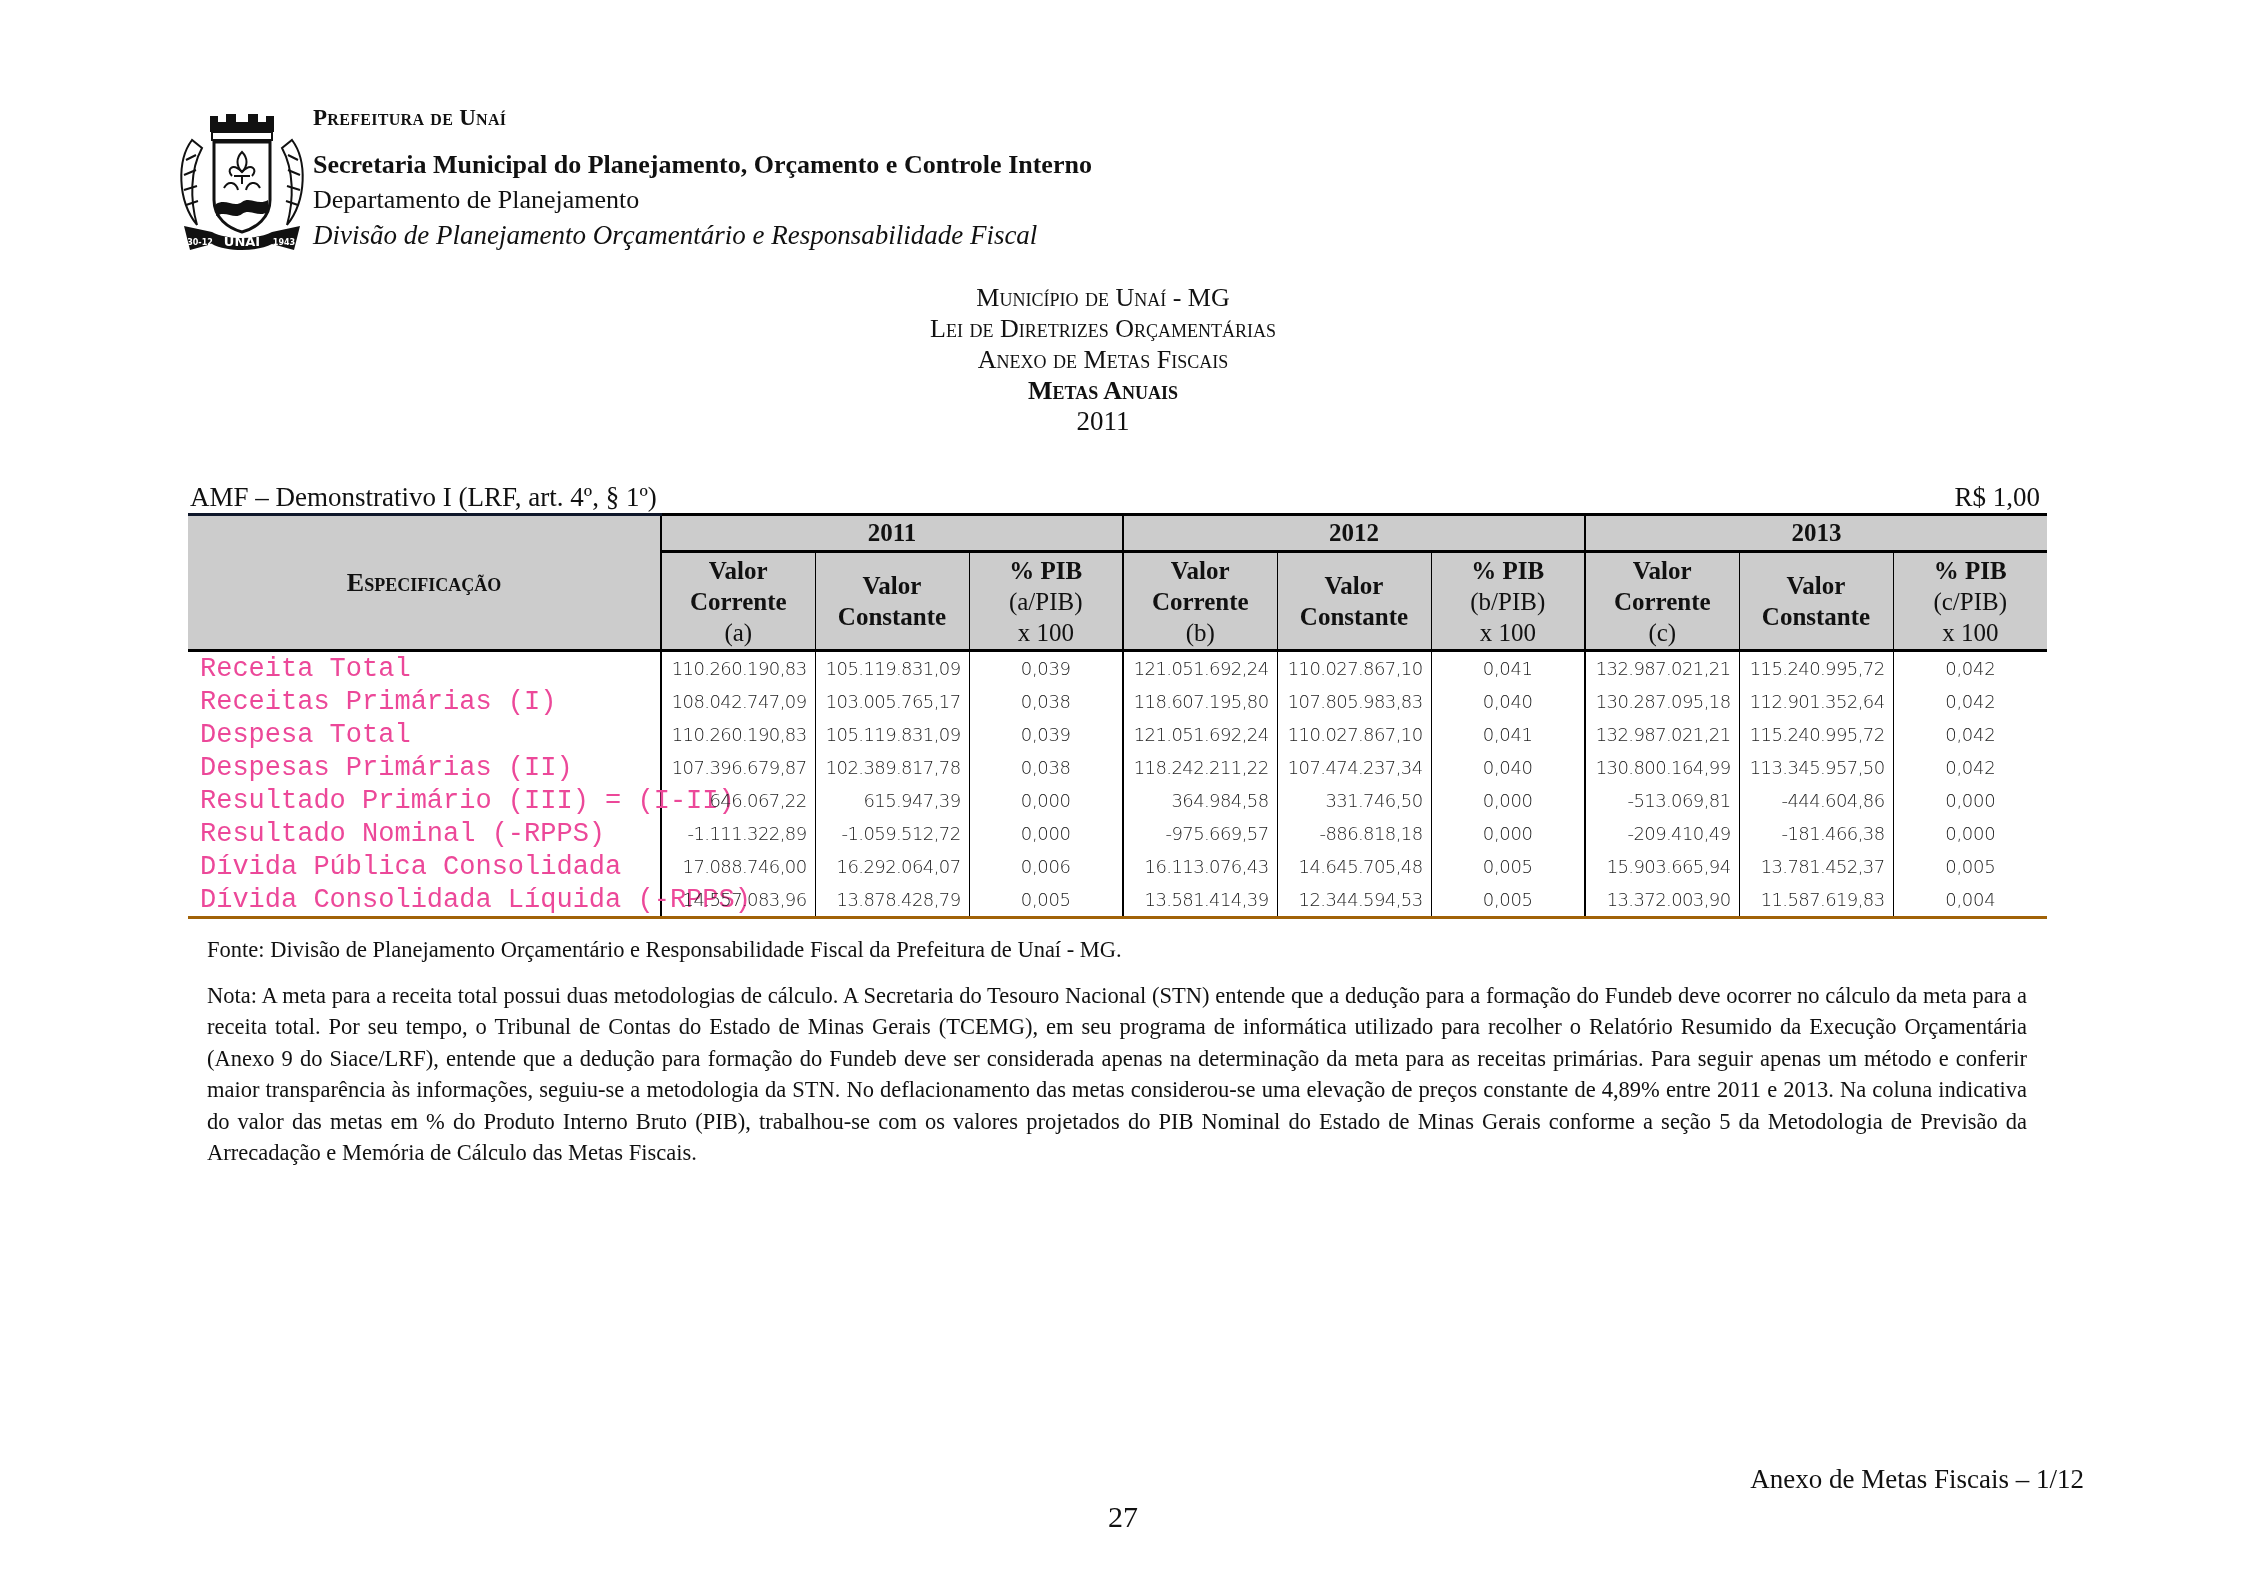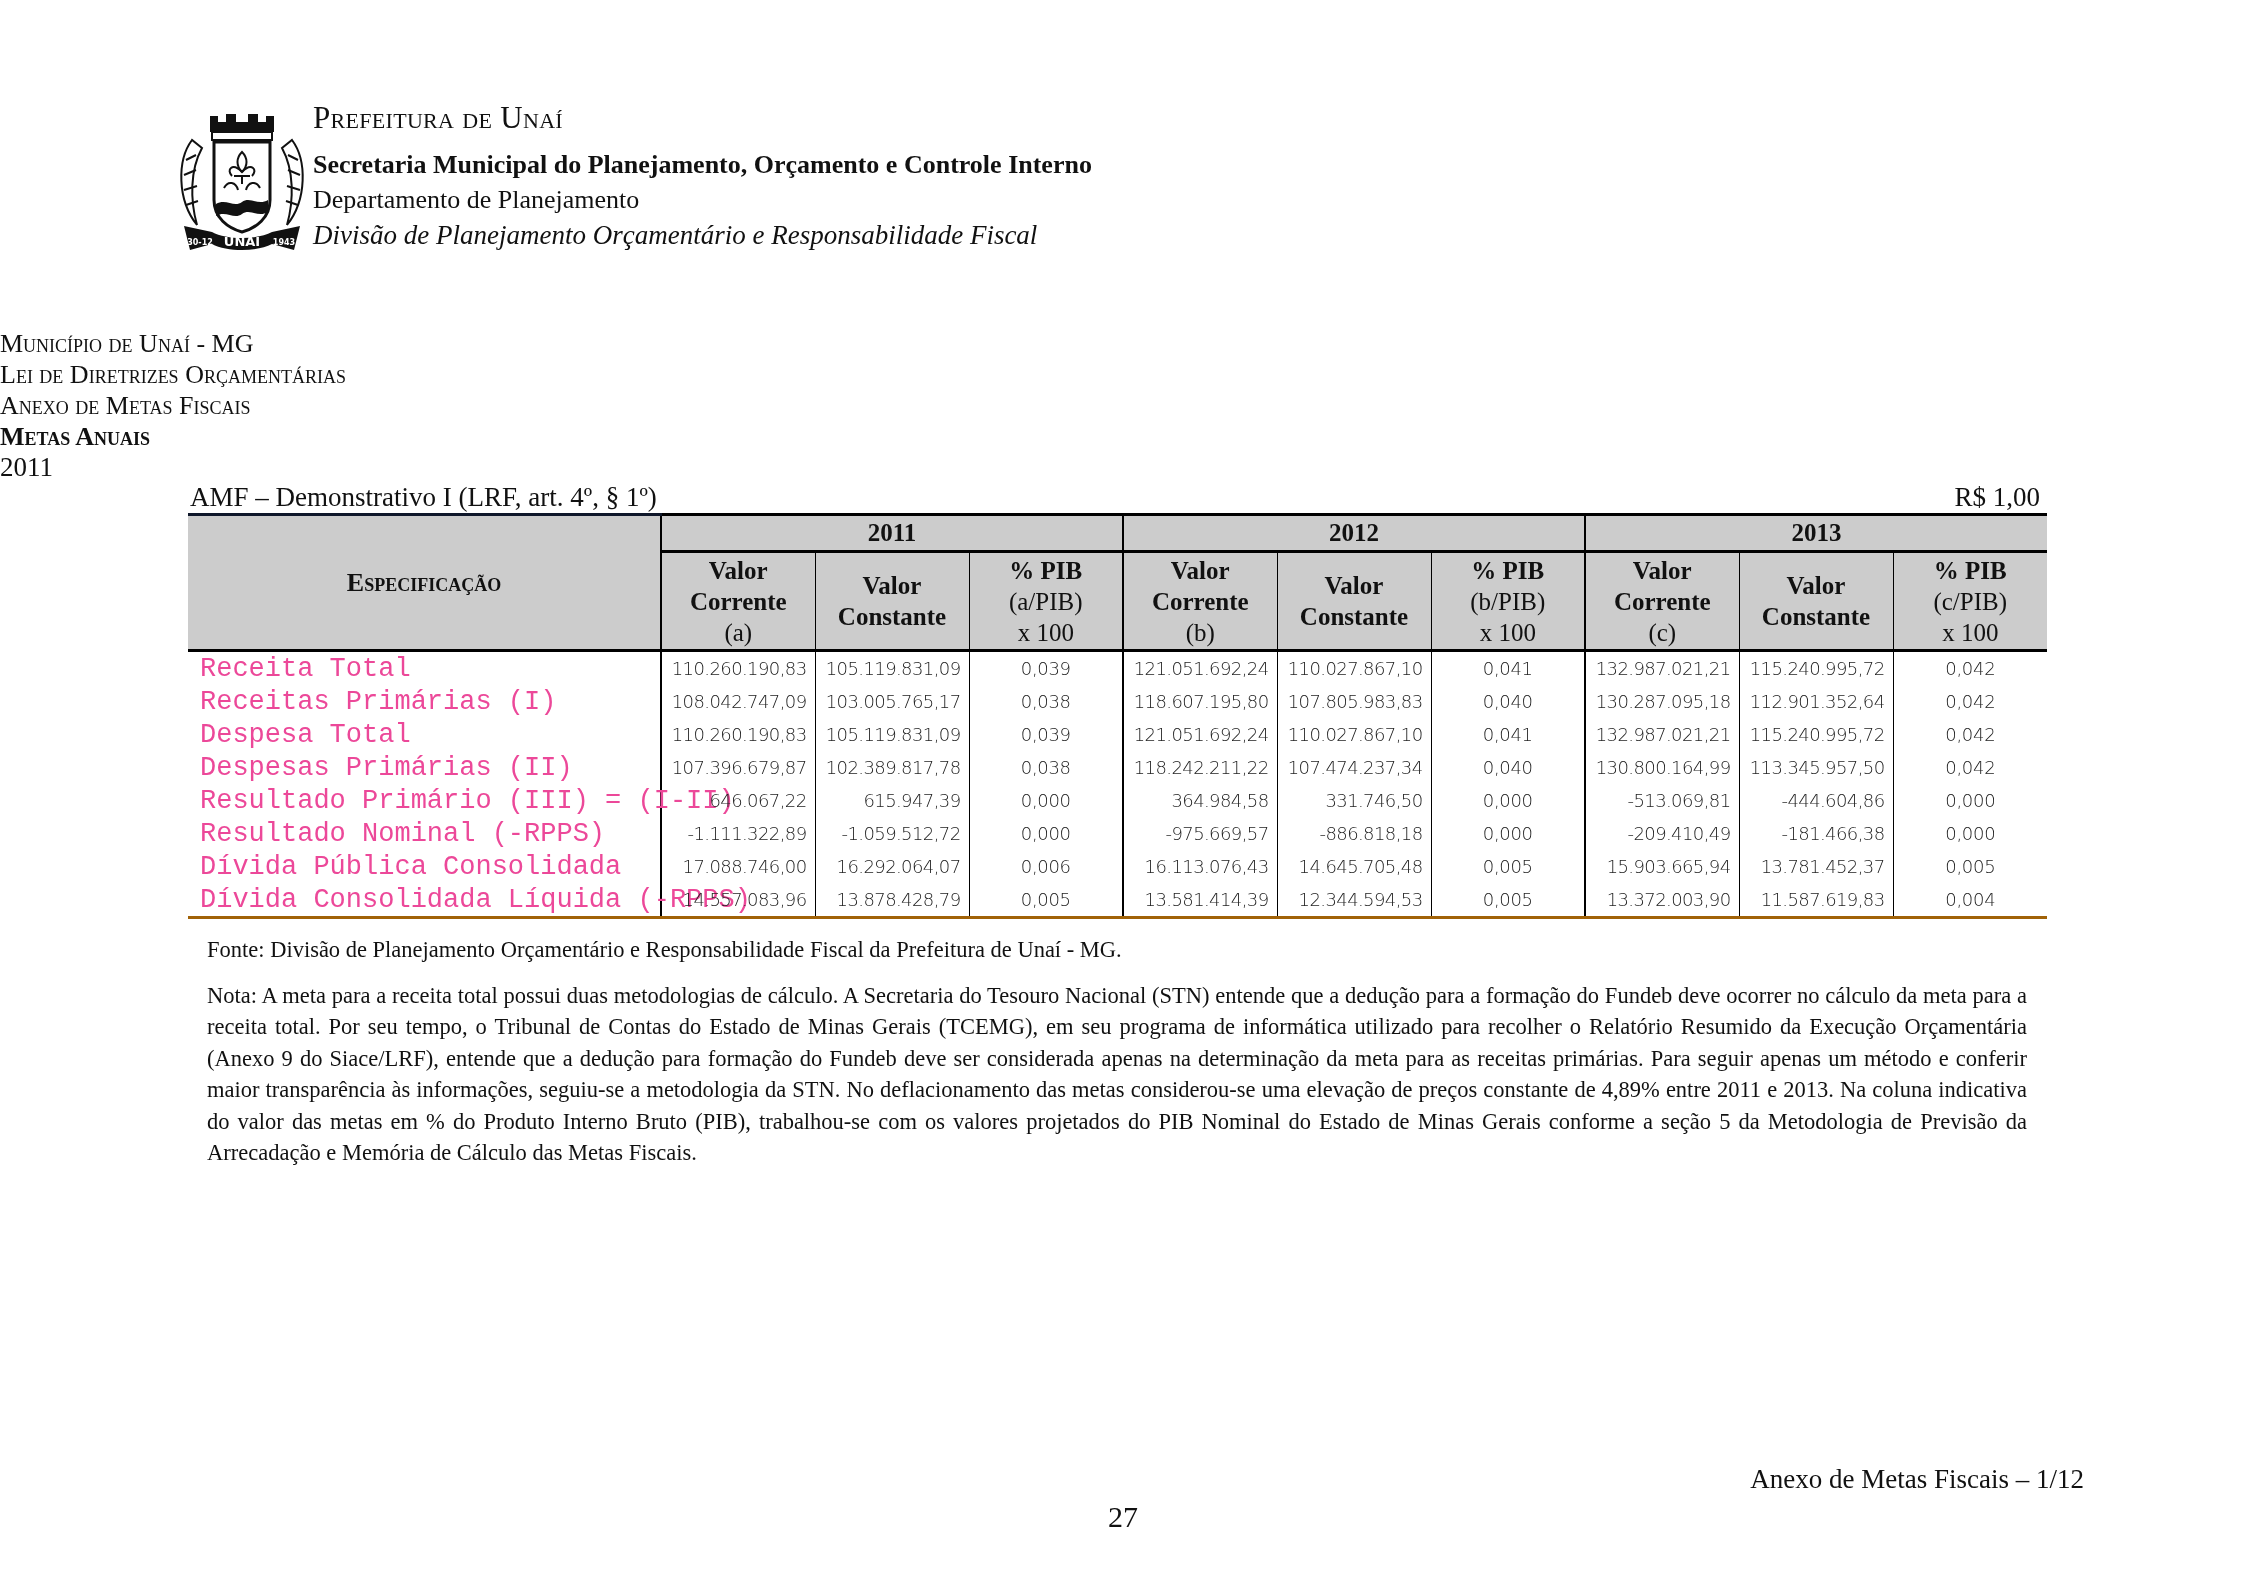--- a/index.html
+++ b/index.html
@@ -2,27 +2,27 @@
 <html><head>
 <meta charset="utf-8">
 <style>
   html, body { margin:0; padding:0; background:#ffffff; }
   body { width:2246px; height:1590px; position:relative; overflow:hidden;
          font-family:"Liberation Serif", "DejaVu Serif", serif; color:#111; }
 
   
   .logo { position:absolute; left:172px; top:100px; width:140px; height:162px; }
   .lh { position:absolute; left:313px; top:100px; }
-  .lh .l1 { font-size:31px; font-weight:normal; font-variant:small-caps; line-height:36px; letter-spacing:0.3px; }
+  .lh .l1 { font-size:23px; font-weight:bold; font-variant:small-caps; line-height:36px; letter-spacing:0.3px; }
   .lh .l2 { font-size:26px; font-weight:bold; line-height:36px; margin-top:11px; }
   .lh .l3 { font-size:26px; line-height:34px; }
   .lh .l4 { font-size:27px; font-style:italic; line-height:36px; }
 
   
-  .title-block { position:absolute; left:0; width:2206px; top:282px; text-align:left;margin-top:46px; }
+  .title-block { position:absolute; left:0; width:2206px; top:282px; text-align:center; }
   .title-block div { line-height:31px; }
   .t-sc { font-size:26px; font-variant:small-caps; }
   .t-bold { font-size:26px; font-variant:small-caps; font-weight:bold; }
   .t-year { font-size:27px; }
 
   
   .caption { position:absolute; left:190px; top:482px; width:1850px; font-size:27px; }
   .caption .unit { position:absolute; right:0; top:0; }
 
   

